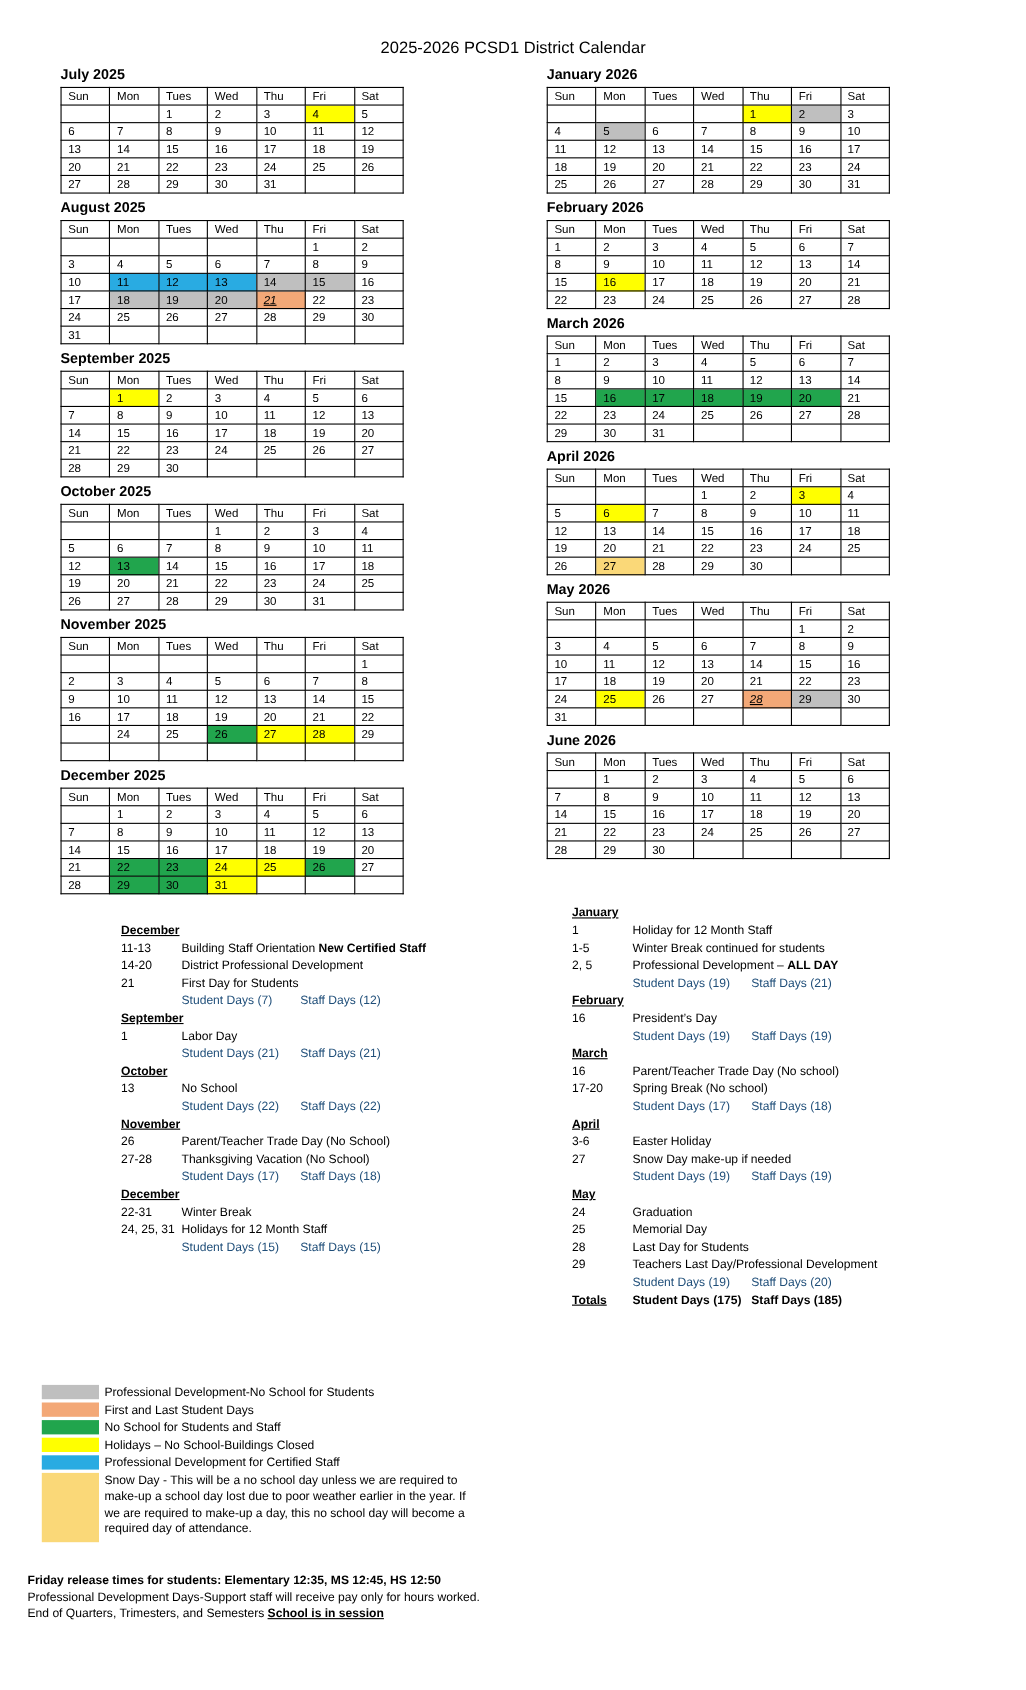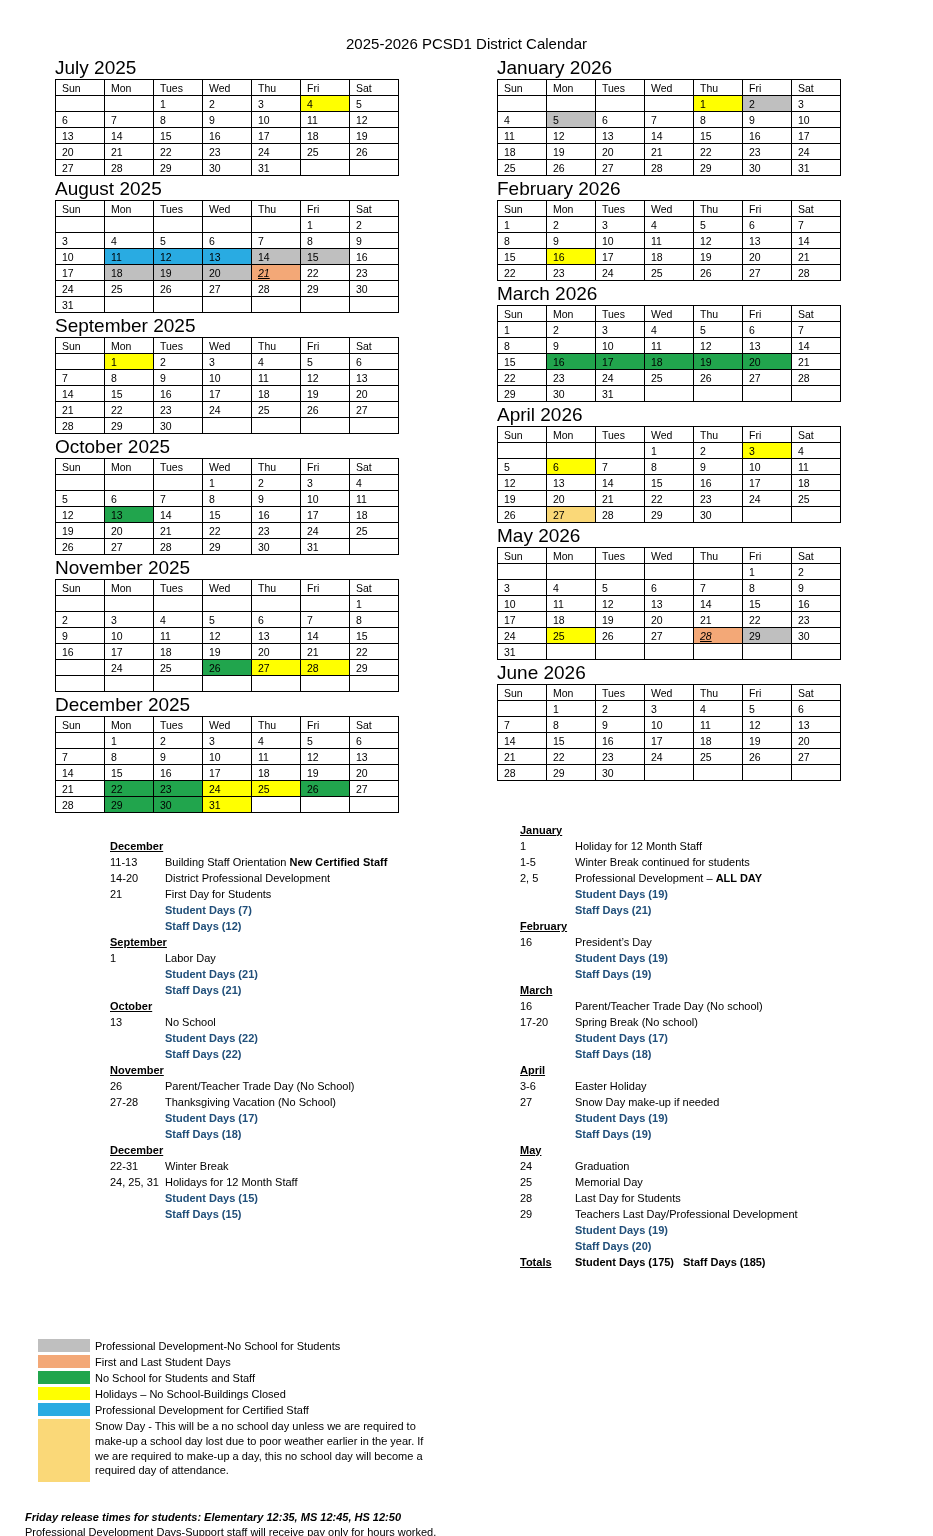--- a/index.html
+++ b/index.html
@@ -12,22 +12,22 @@
   }
   .page { padding-top: 36px; }
   .title {
     text-align: center; font-size: 15px; line-height: 16px;
   }
   
   .cal-grid { display: flex; align-items: flex-start; margin-top: 8px; padding-left: 55px; }
   .cal-col { width: 312px; }
   .cal-col + .cal-col { margin-left: 130px; }
   .month-block { margin-bottom: 5px; }
-  .month-title { font-weight: 400; font-size: 19px; line-height: 16px; margin-bottom: 3px; }
-  table.cal { border-collapse: collapse; width: 344px; table-layout: fixed; }
+  .month-title { font-weight: 700; font-size: 13px; line-height: 16px; margin-bottom: 3px; }
+  table.cal { border-collapse: collapse; width: 312px; table-layout: fixed; }
   table.cal th, table.cal td {
     border: 1px solid #000; height: 16px; font-size: 10.5px; line-height: 14px;
     padding: 0 0 0 6px; text-align: left; vertical-align: middle; font-weight: 400;
   }
   td.bd { border: 2px solid #000; }
   td.b  { font-weight: 700; }
   td.iu { font-style: italic; text-decoration: underline; font-weight: 700; }
   .bg-yellow { background: var(--yellow); }
   .bg-green  { background: var(--green); }
   .bg-blue   { background: var(--blue); }
@@ -36,35 +36,35 @@
   .bg-tan    { background: var(--tan); }
   
   .notes-grid { display: flex; align-items: flex-start; margin-top: 4px; }
   .notes-col { width: 345px; font-size: 11px; line-height: 16px; }
   #notes-col-left { margin-left: 110px; padding-top: 16px; }
   #notes-col-right { margin-left: 65px; }
   .note-month { font-weight: 700; text-decoration: underline; }
   .note-row { display: flex; }
   .note-date { width: 55px; flex: none; }
   .note-desc { flex: 1; }
-  .note-summary { display: flex; margin-left: 55px; color: var(--noteblue); font-weight: 700; flex-direction: column; }
+  .note-summary { display: flex; margin-left: 55px; color: var(--noteblue); font-weight: 400; }
   .note-summary .student { width: 108px; flex: none; }
   .totals-row { display: flex; }
   .totals-label { width: 55px; flex: none; font-weight: 700; text-decoration: underline; }
   .totals-student { width: 108px; flex: none; font-weight: 700; }
   .totals-staff { font-weight: 700; }
   
   .legend { margin-left: 38px; margin-top: 69px; font-size: 11px; }
   .legend-row { display: flex; align-items: flex-start; margin-bottom: 1.5px; }
   .legend-swatch { width: 52px; height: 13px; flex: none; margin-right: 5px; }
   .legend-swatch.tall { height: 63px; }
   .legend-text { line-height: 14.6px; max-width: 340px; }
   
   .footer { margin-left: 25px; margin-top: 28px; font-size: 11px; line-height: 15px; }
-  .f-bold-italic { font-weight: 700; font-style: italic; }
+  .f-bold-italic { font-weight: 700; }
   .f-emph { font-weight: 700; text-decoration: underline; }
 </style>
 </head>
 <body>
 
 <div class="page">
   <div class="title">2025-2026 PCSD1 District Calendar</div>
 
   <div class="cal-grid">
     <div class="cal-col" id="cal-col-left">

